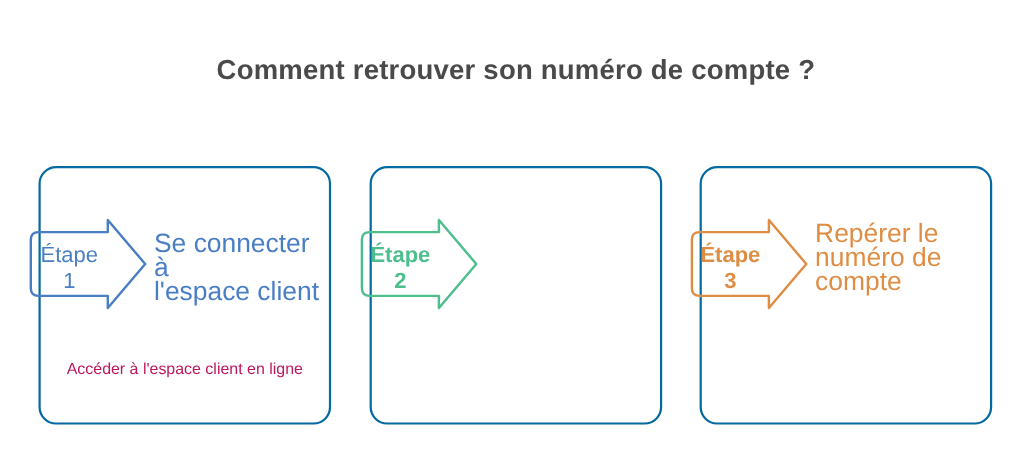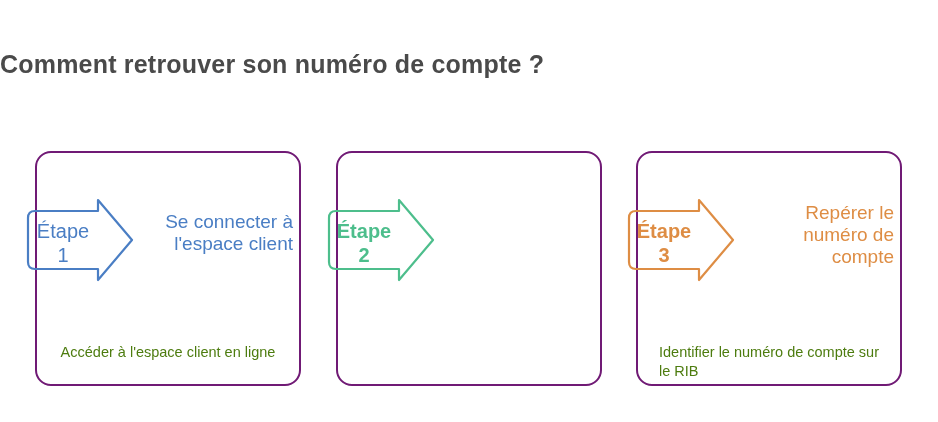--- a/index.html
+++ b/index.html
@@ -2,51 +2,51 @@
 <html><head>
 <meta charset="utf-8">
 <style>
   html, body { margin: 0; padding: 0; background: #ffffff; }
   body {
     width: 938px; height: 422px; position: relative; overflow: hidden;
     font-family: "Liberation Sans", sans-serif;
   }
   .page-title {
     position: absolute; top: 50px; left: 0; width: 938px;
-    font-size: 25px; font-weight: 700;
+    text-align: center; font-size: 25px; font-weight: 700;
     color: #4a4a4a; letter-spacing: 0.2px;
   }
   .card {
     position: absolute; top: 151px; width: 266px; height: 235px;
-    border: 2px solid #701a75; border-radius: 16px;
+    border: 2px solid #0369a1; border-radius: 16px;
     box-sizing: border-box; background: transparent;
   }
   .card-1 { left: 35px; }
   .card-2 { left: 336px; }
   .card-3 { left: 636px; }
 
   .step-arrow { position: absolute; left: -11px; top: 45px; overflow: visible; }
   .card-1 .step-arrow { color: #4a7ec4; }
   .card-2 .step-arrow { color: #4dbe8c; }
   .card-3 .step-arrow { color: #de8d44; }
   .step-arrow text { font-family: "Liberation Sans", sans-serif; font-size: 20px; }
   .card-2 .step-arrow text, .card-3 .step-arrow text { font-weight: 700; }
 
   .step-title {
     position: absolute; left: 103px; right: 6px;
-    font-size: 19px; line-height: 22px; white-space: pre-line; text-align: right;
+    font-size: 24px; line-height: 22px; white-space: pre-line;
   }
   .card-1 .step-title { top: 58px; color: #4a7ec4; }
   .card-2 .step-title { top: 62px; color: #4dbe8c; }
   .card-3 .step-title { top: 49px; color: #de8d44; }
 
   .step-desc-wrap { position: absolute; top: 174px; left: 10px; right: 10px; }
   .step-desc {
-    width: fit-content; margin: 16px auto; text-align: left;
-    white-space: pre-line; font-size: 14.5px; line-height: 19px; color: #4d7c0f;
+    width: fit-content; margin: 0 auto; text-align: left;
+    white-space: pre-line; font-size: 14.5px; line-height: 19px; color: #be185d;
   }
 </style>
 </head>
 <body>
 
 <div>
 
   <div class="page-title">Comment retrouver son numéro de compte ?</div>
 
   <div class="card card-1">
@@ -72,19 +72,15 @@
 
   <div class="card card-3">
     <svg class="step-arrow" width="108" height="84" viewBox="0 0 108 84">
       <path d="M72 2 L106 42 L72 82 L72 71 L9 71 Q2 71 2 64 L2 20 Q2 13 9 13 L72 13 Z" fill="none" stroke="currentColor" stroke-width="2.2" stroke-linejoin="round"></path>
       <text x="37" y="40" text-anchor="middle" fill="currentColor">Étape</text>
       <text x="37" y="64" text-anchor="middle" fill="currentColor">3</text>
     </svg>
     <div class="step-title">Repérer le
 numéro de
 compte</div>
-    <div class="step-desc-wrap">
-      <div class="step-desc">Identifier le numéro de compte sur
-le RIB</div>
-    </div>
   </div>
 
 </div>
 
 </body></html>

